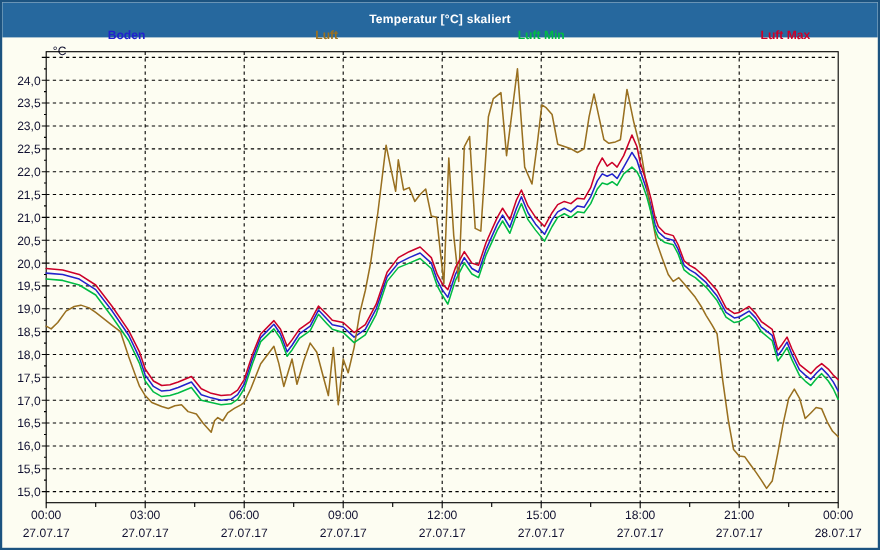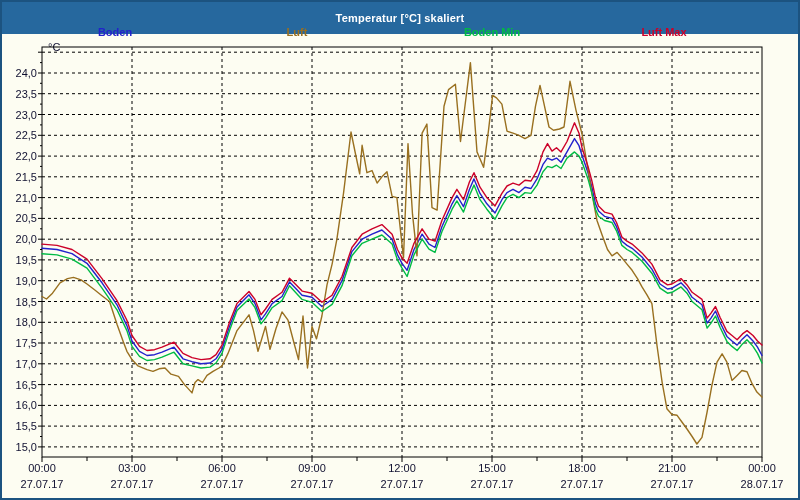--- a/index.html
+++ b/index.html
@@ -28,22 +28,22 @@
 </head>
 <body>
 
 <div id="window">
   <div id="titlebar">
     <span>Temperatur [°C] skaliert</span>
   </div>
 
   <span class="legend-item" style="left: 113px; color: rgb(34, 34, 204);">Boden</span>
   <span class="legend-item" style="left: 295px; color: rgb(153, 112, 32);">Luft</span>
-  <span class="legend-item" style="left: 490px; color: rgb(0, 187, 68);">Boden Min</span>
-  <span class="legend-item" style="left: 662px; color: rgb(204, 0, 41);">Luft Max</span>
+  <span class="legend-item" style="left: 490px; color: rgb(0, 187, 68);">Luft Min</span>
+  <span class="legend-item" style="left: 712px; color: rgb(204, 0, 41);">Luft Max</span>
 
   <span id="yunit">°C</span>
 
   <svg id="chart" width="800" height="500">
       <line x1="40" x2="760" y1="444.9" y2="444.9" stroke="#000" stroke-width="1" stroke-dasharray="3 3"></line>
       <line x1="40" x2="760" y1="424.1" y2="424.1" stroke="#000" stroke-width="1" stroke-dasharray="3 3"></line>
       <line x1="40" x2="760" y1="403.4" y2="403.4" stroke="#000" stroke-width="1" stroke-dasharray="3 3"></line>
       <line x1="40" x2="760" y1="382.6" y2="382.6" stroke="#000" stroke-width="1" stroke-dasharray="3 3"></line>
       <line x1="40" x2="760" y1="361.8" y2="361.8" stroke="#000" stroke-width="1" stroke-dasharray="3 3"></line>
       <line x1="40" x2="760" y1="341.0" y2="341.0" stroke="#000" stroke-width="1" stroke-dasharray="3 3"></line>

